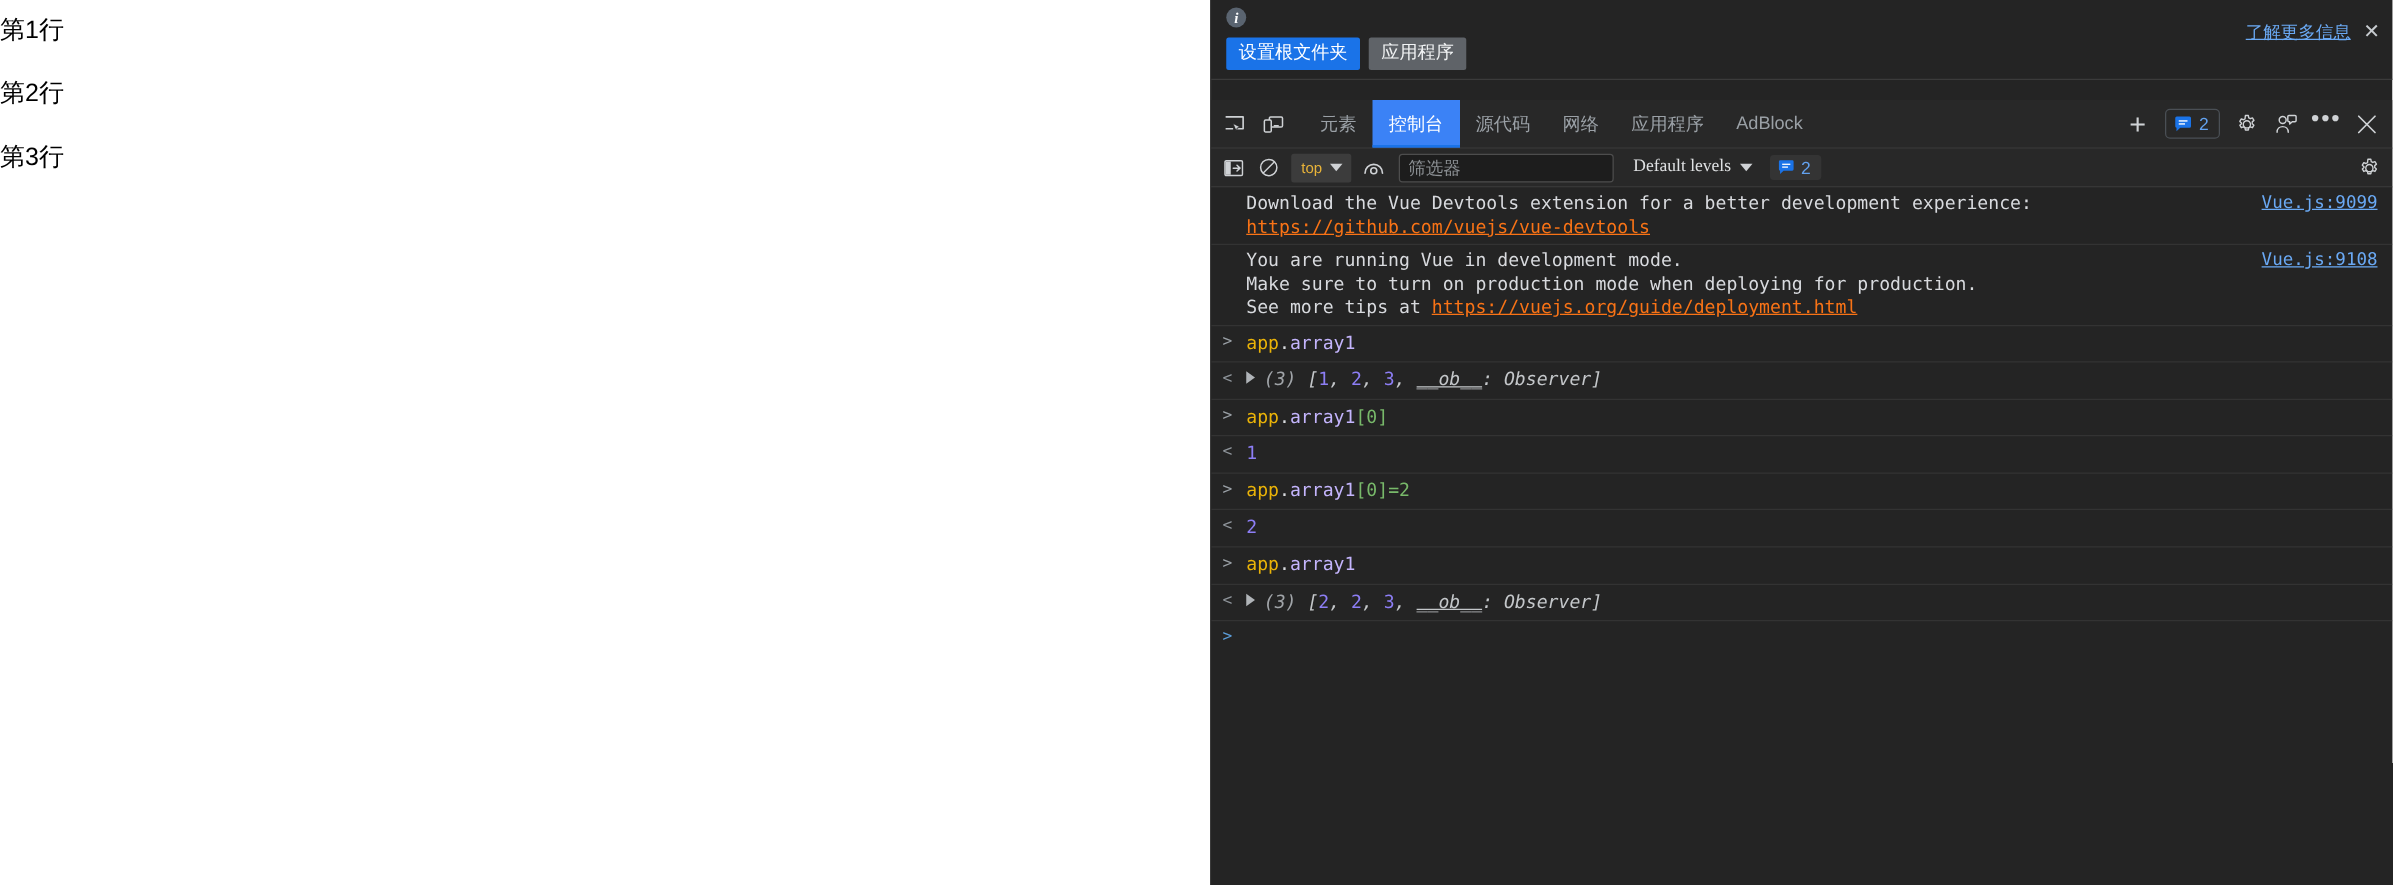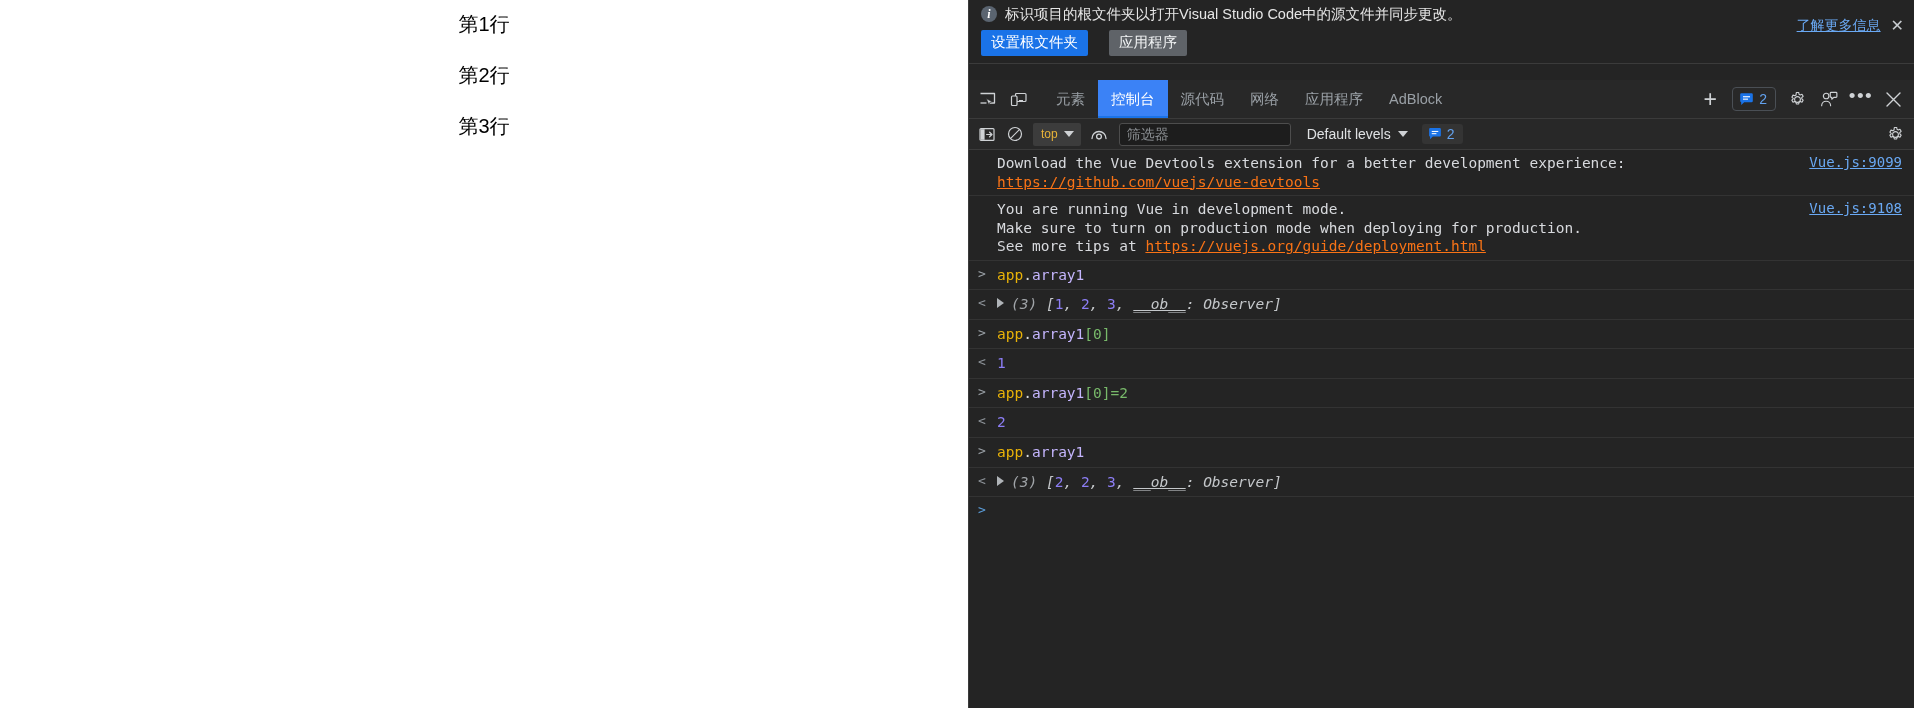--- a/index.html
+++ b/index.html
@@ -18,21 +18,20 @@
     display: flex;
   }
 
   
   .page-pane {
     width: 968px;
     height: 708px;
     background: #ffffff;
     padding: 8px 0 0 0;
     position: relative;
-    text-align: center;
   }
   .page-line {
     font-family: "Liberation Sans", sans-serif;
     font-size: 20px;
     line-height: 1.15;
     color: #000000;
     margin: 0 0 18px 0;
     padding: 5px 0;
   }
 
@@ -80,21 +79,21 @@
   }
   .infobar-text {
     font-size: 14.5px;
     color: #e6e6e6;
     white-space: nowrap;
     letter-spacing: 0px;
   }
   .infobar-row2 {
     display: flex;
     align-items: center;
-    gap: 21px;
+    gap: 7px;
     margin-top: 4px;
   }
   .btn-primary {
     background: #1a73e8;
     color: #ffffff;
     border: none;
     font-size: 14.5px;
     font-family: "Liberation Sans", sans-serif;
     padding: 4px 10px 5px 10px;
     border-radius: 2px;
@@ -278,21 +277,21 @@
     outline: none;
   }
   .filter-input::placeholder { color: #8b8f93; }
   .levels {
     display: flex;
     align-items: center;
     gap: 7px;
     margin-left: 14px;
     cursor: pointer;
   }
-  .levels .lbl { color: #dfe1e3; font-size: 14px; }
+  .levels .lbl { color: #dfe1e3; font-size: 14px; font-family: Liberation Serif, serif; }
   .badge-inline {
     display: flex;
     align-items: center;
     gap: 5px;
     background: #343434;
     border-radius: 3px;
     padding: 2px 8px 2px 6px;
     margin-left: 12px;
     cursor: pointer;
   }
@@ -374,21 +373,20 @@
     <div class="page-line">第1行</div>
     <div class="page-line">第2行</div>
     <div class="page-line">第3行</div>
   </div>
 
   <div class="devtools">
 
     <div class="infobar">
       <div class="infobar-row1">
         <div class="info-icon">i</div>
-        <div class="infobar-text">标识项目的根文件夹以打开Visual Studio Code中的源文件并同步更改。</div>
       </div>
       <div class="infobar-row2">
         <button class="btn-primary">设置根文件夹</button>
         <button class="btn-secondary">应用程序</button>
       </div>
       <div class="infobar-right">
         <span class="learn-more">了解更多信息</span>
         <span class="banner-close">✕</span>
       </div>
     </div>

